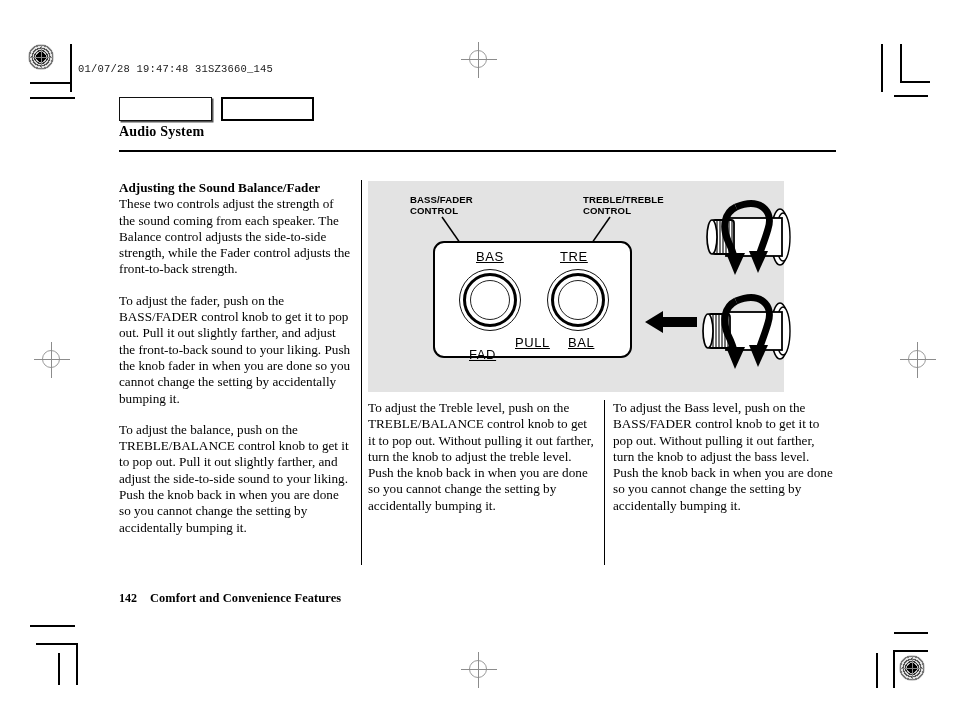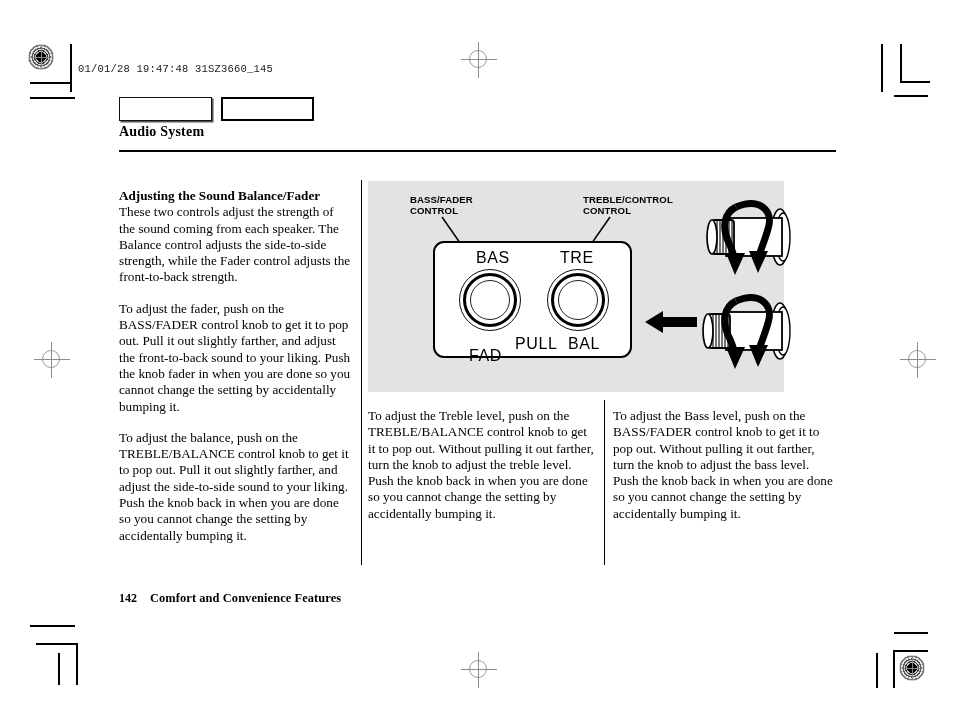--- a/index.html
+++ b/index.html
@@ -114,21 +114,21 @@
   }
 
   
   .col {
     position: absolute;
     font-family: "Liberation Serif", serif;
     font-size: 13.2px;
     line-height: 16.3px;
     text-align: left;
   }
-  .col p { margin: 8px 0 15px 0; font-family: Liberation Serif, serif; }
+  .col p { margin: 0 0 15px 0; font-family: Liberation Serif, serif; }
   .col p:last-child { margin-bottom: 0; }
   .col b { font-weight: bold; }
   .lead-gap { display: inline-block; width: 13px; }
 
   .col-left   { left: 119px; top: 180px; width: 233px; }
   .col-mid    { left: 368px; top: 400px; width: 228px; }
   .col-right  { left: 613px; top: 400px; width: 225px; }
 
   .vdiv {
     position: absolute;
@@ -169,23 +169,24 @@
     width: 199px;
     height: 117px;
     border: 2.6px solid #000;
     border-radius: 11px;
     background: #fff;
     box-sizing: border-box;
   }
   .knob-text {
     position: absolute;
     font-family: "Liberation Sans", sans-serif;
-    font-size: 16px;
+    font-size: 13px;
     letter-spacing: 0.6px;
     color: #000;
+    text-decoration: underline;
   }
   .kt-bas  { left: 41px;  top: 6px; }
   .kt-tre  { left: 125px; top: 6px; }
   .kt-fad  { left: 34px;  top: 104px; }
   .kt-pull { left: 80px;  top: 92px; }
   .kt-bal  { left: 133px; top: 92px; }
 
   .knob {
     position: absolute;
     width: 62px;
@@ -283,21 +284,21 @@
 <div class="mark" style="left:30px; top:625px; width:45px; height:1.8px;"></div>
 <div class="mark" style="left:36px; top:643px; width:40px; height:1.6px;"></div>
 <div class="mark" style="left:76px; top:643px; width:1.6px; height:42px;"></div>
 <div class="mark" style="left:58px; top:653px; width:1.6px; height:32px;"></div>
 
 <div class="mark" style="left:894px; top:632px; width:34px; height:1.8px;"></div>
 <div class="mark" style="left:895px; top:650px; width:33px; height:1.6px;"></div>
 <div class="mark" style="left:893px; top:650px; width:1.6px; height:38px;"></div>
 <div class="mark" style="left:876px; top:653px; width:1.6px; height:35px;"></div>
 
-<div class="header-code">01/01/28 19:47:48 31SZ3660_145</div>
+<div class="header-code">01/07/28 19:47:48 31SZ3660_145</div>
 
 <div class="tab t1"></div>
 <div class="tab t2"></div>
 
 <div class="page-title">Audio System</div>
 <div class="title-rule"></div>
 
 <div class="vdiv v1"></div>
 <div class="vdiv v2"></div>
 
@@ -312,21 +313,21 @@
 </div>
 
 <div class="col col-right">
   <p>To adjust the Bass level, push on the BASS/FADER control knob to get it to pop out. Without pulling it out farther, turn the knob to adjust the bass level. Push the knob back in when you are done so you cannot change the setting by accidentally bumping it.</p>
 </div>
 
 <div class="figure">
 
   <div class="fig-label l-bass">BASS/FADER
 CONTROL</div>
-  <div class="fig-label l-treble">TREBLE/CONTROL
+  <div class="fig-label l-treble">TREBLE/TREBLE
 CONTROL</div>
 
   <svg class="leader" width="469" height="211" style="left:0; top:0;">
     <line x1="74" y1="36" x2="113" y2="92" stroke="#000" stroke-width="1.5"></line>
     <polygon points="113,92 106.5,84 108,92.5" fill="#000"></polygon>
     <line x1="242" y1="36" x2="203" y2="92" stroke="#000" stroke-width="1.5"></line>
     <polygon points="203,92 209.5,84 208,92.5" fill="#000"></polygon>
   </svg>
 
   <div class="knob-panel">

